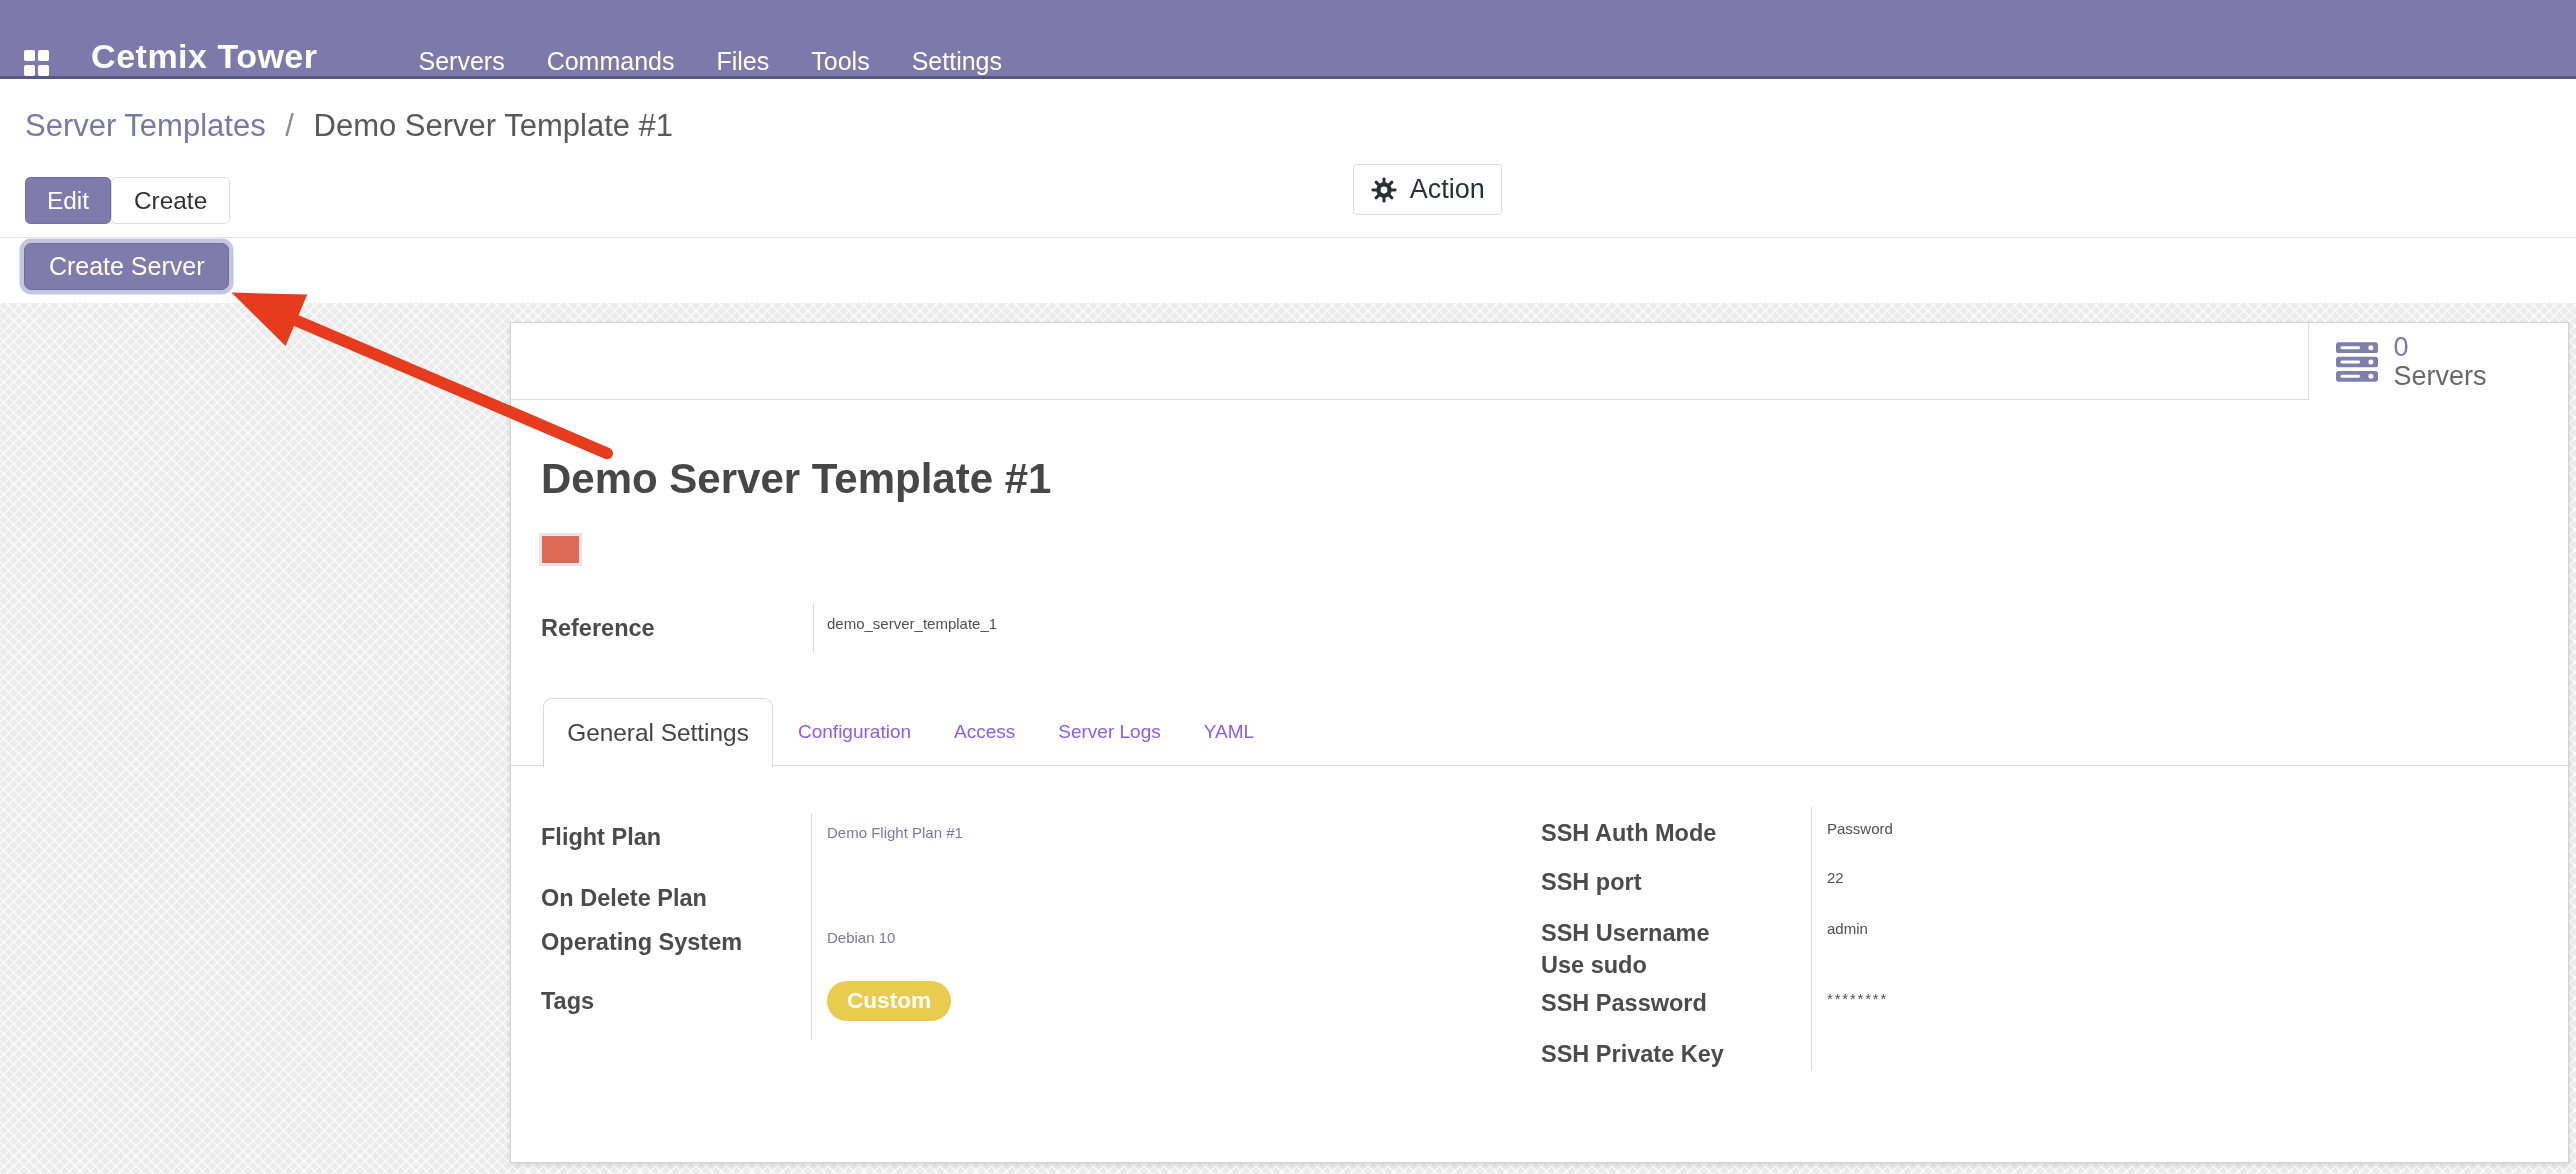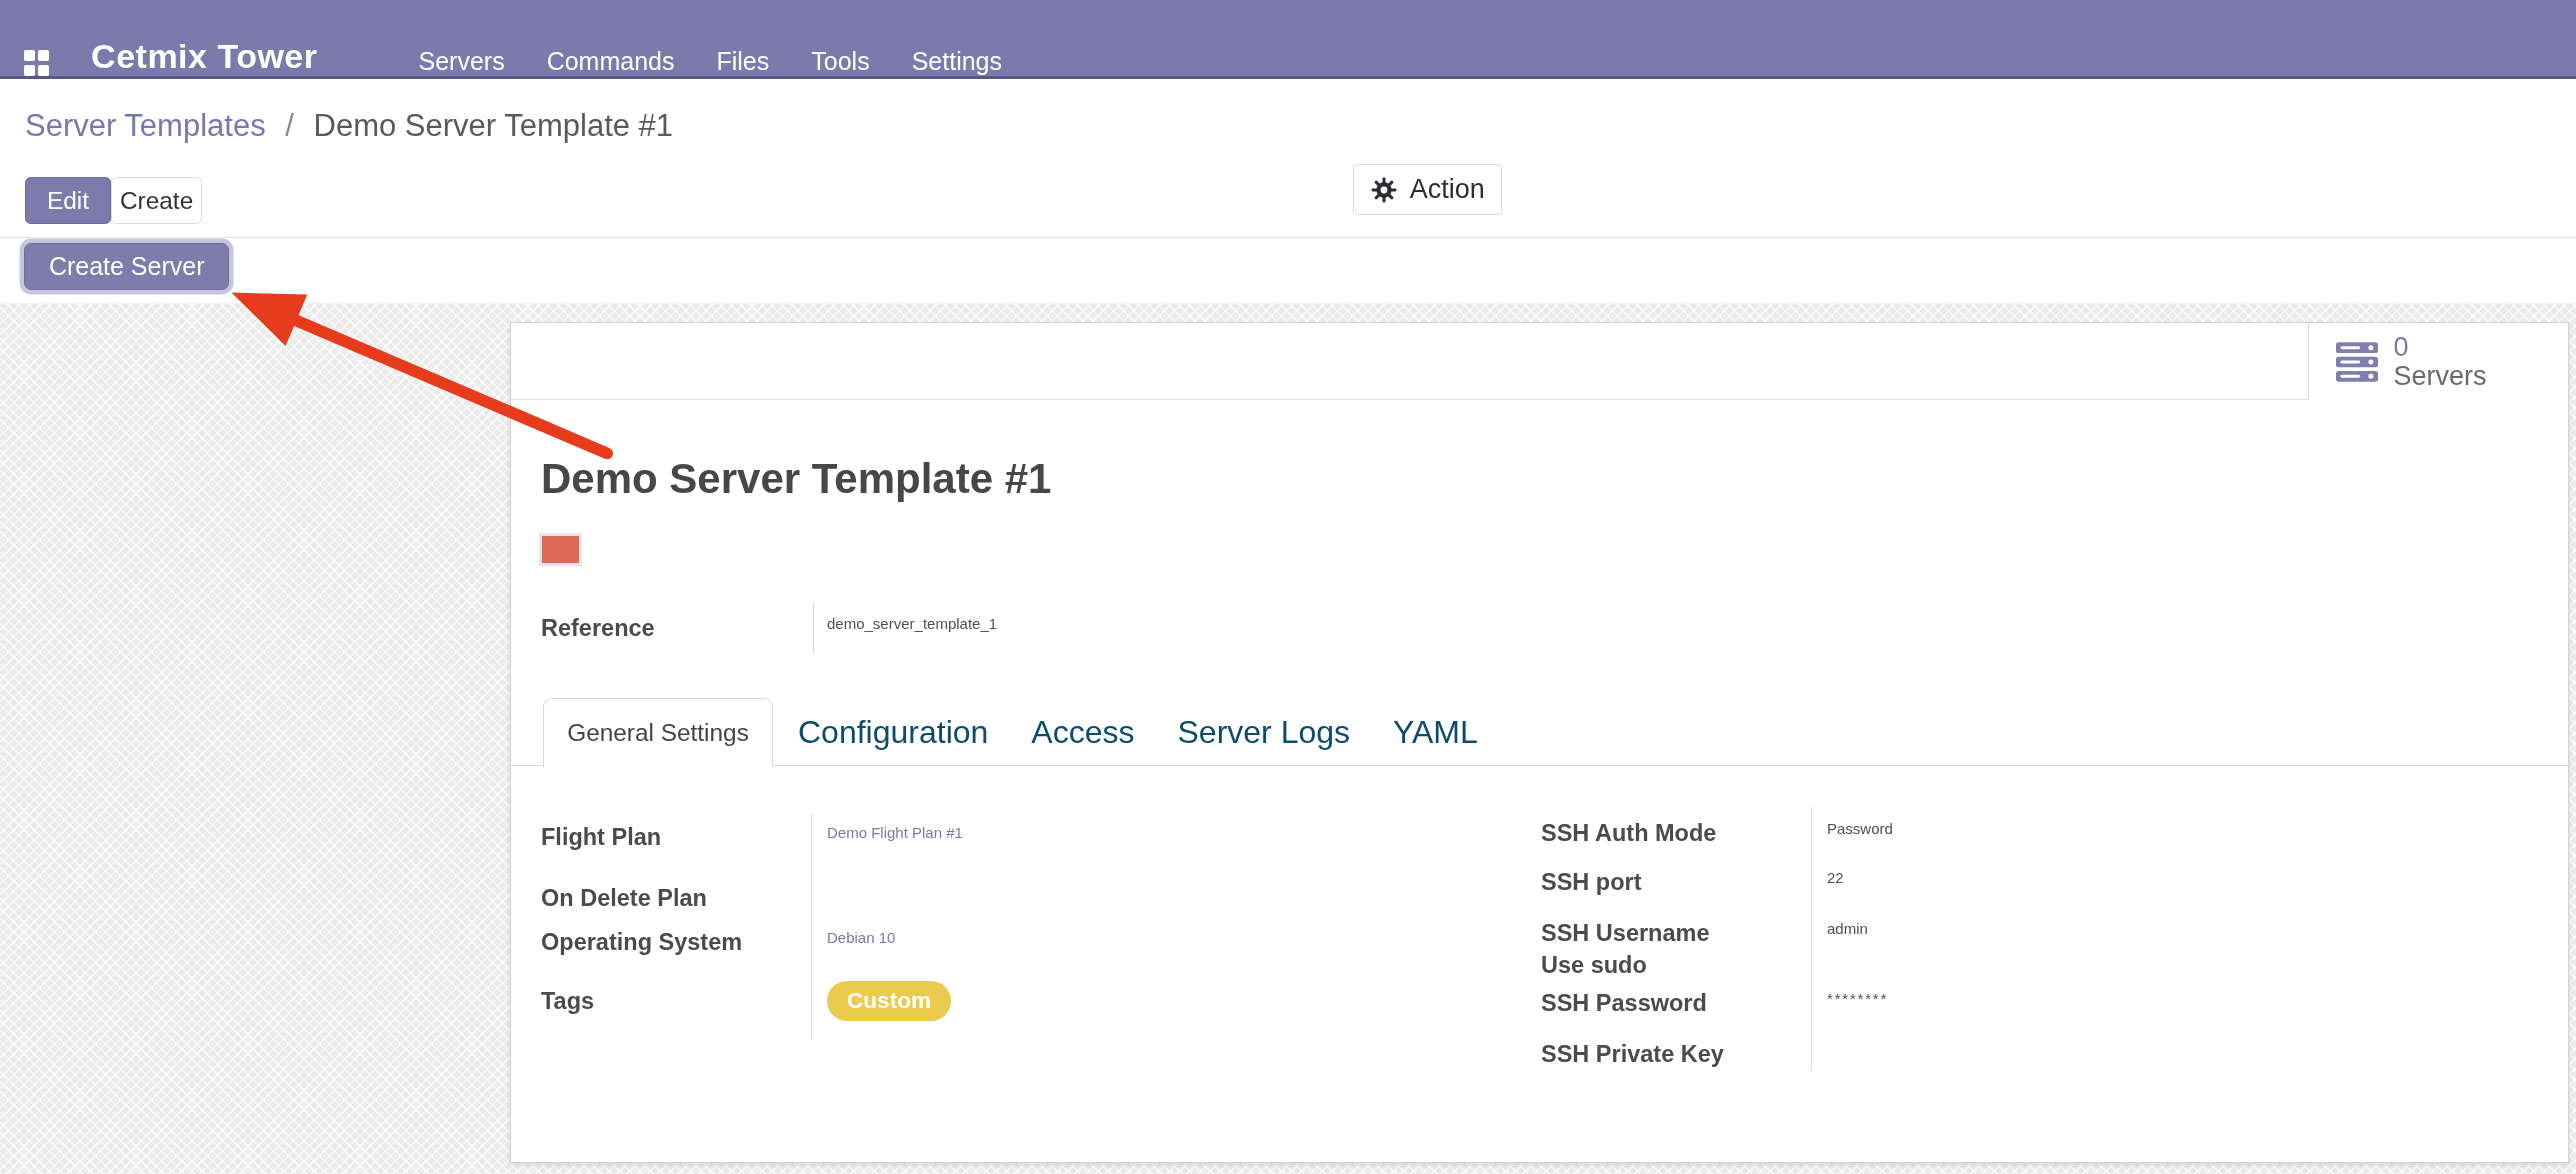--- a/index.html
+++ b/index.html
@@ -26,21 +26,21 @@
 
   
   .breadcrumb { position:absolute; left:25px; top:108px; font-size:31px; }
   .breadcrumb .bc-parent { color:#7a77ad; cursor:pointer; }
   .breadcrumb .bc-sep { color:#8d8d8d; margin:0 11px; }
   .breadcrumb .bc-current { color:#595959; }
 
   
   .btn { display:inline-flex; align-items:center; justify-content:center; font-size:24.4px; border-radius:5.4px; cursor:pointer; }
   .btn-edit { position:absolute; left:25px; top:177px; height:47px; padding:0 21px; background:#7e7aab; border:0.9px solid #6f6b9e; color:#fff; }
-  .btn-create { position:absolute; left:111px; top:177px; height:47px; padding:0 8px; background:#fff; border:0.9px solid #dcdcdc; color:#333; }
+  .btn-create { position:absolute; left:111px; top:177px; height:47px; padding:0 22px; background:#fff; border:0.9px solid #dcdcdc; color:#333; }
   .btn-action { position:absolute; left:1353px; top:164px; height:51px; padding:0 16px; background:#fff; border:0.9px solid #d8dbe0; color:#2b2f33; font-size:27px; border-radius:3.6px; gap:11.7px; }
   .sep-line-1 { position:absolute; left:0; top:237px; width:100%; border-top:0.9px solid #e4e4e4; }
   .sep-line-2 { position:absolute; left:0; top:303px; width:100%; border-top:0.9px solid #e0e0e0; }
 
   
   .btn-create-server {
     position:absolute; left:24.4px; top:243px; height:47px; padding:0 23.5px;
     background:#7f7bab; border:0.9px solid #6f6b9e; color:#fff; font-size:25px;
     border-radius:7.2px; box-shadow:0 0 0 4.5px #c7c5dd;
     display:inline-flex; align-items:center; cursor:pointer;
@@ -85,21 +85,21 @@
 
   
   .tabbar { position:absolute; left:0; top:375px; width:100%; height:68px; border-bottom:0.9px solid #dcdcdc; }
   .tab-active {
     position:absolute; left:32px; top:0; width:230px; height:69px; background:#fff;
     border:0.9px solid #d9d9d9; border-bottom:none; border-radius:9px 9px 0 0;
     display:flex; align-items:center; justify-content:center;
     color:#444; font-size:24.4px; z-index:2; cursor:pointer;
   }
   .tabs-rest { position:absolute; left:287px; top:0; height:68px; display:flex; gap:43px; align-items:center; }
-  .tab { color:#0c4a6e; font-size:32px; cursor:pointer; white-space:nowrap; }
+  .tab { color:#8b5cf6; font-size:19px; cursor:pointer; white-space:nowrap; }
 
   
   .group-sep-left  { position:absolute; left:300px;  top:491px; height:226px; border-left:0.9px solid #d9d9d9; }
   .group-sep-right { position:absolute; left:1300px; top:484px; height:264px; border-left:0.9px solid #d9d9d9; }
   .row { position:absolute; left:0; width:100%; height:33px; }
   .row .lbl  { position:absolute; left:30px; }
   .row .val  { position:absolute; left:316px; }
   .row .lbl2 { position:absolute; left:1030px; }
   .row .val2 { position:absolute; left:1316px; }
 

